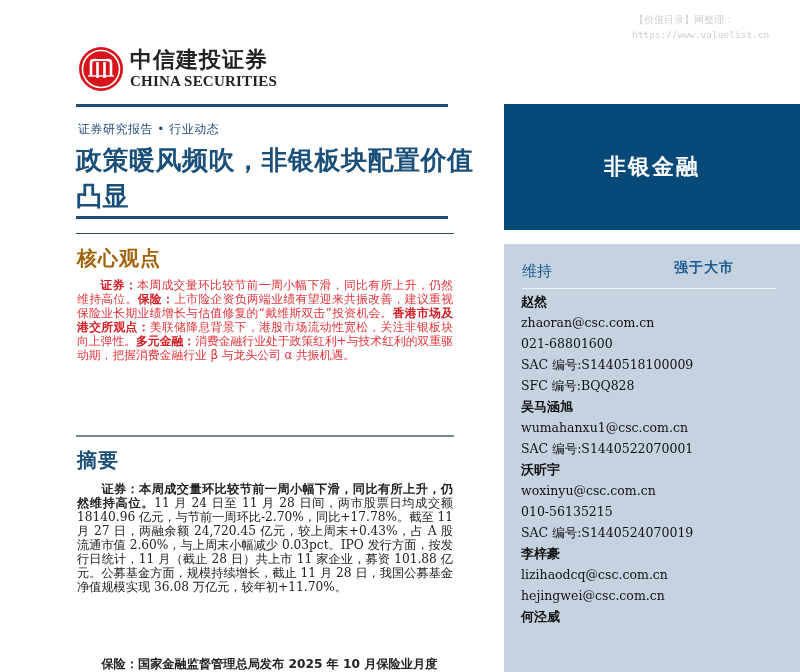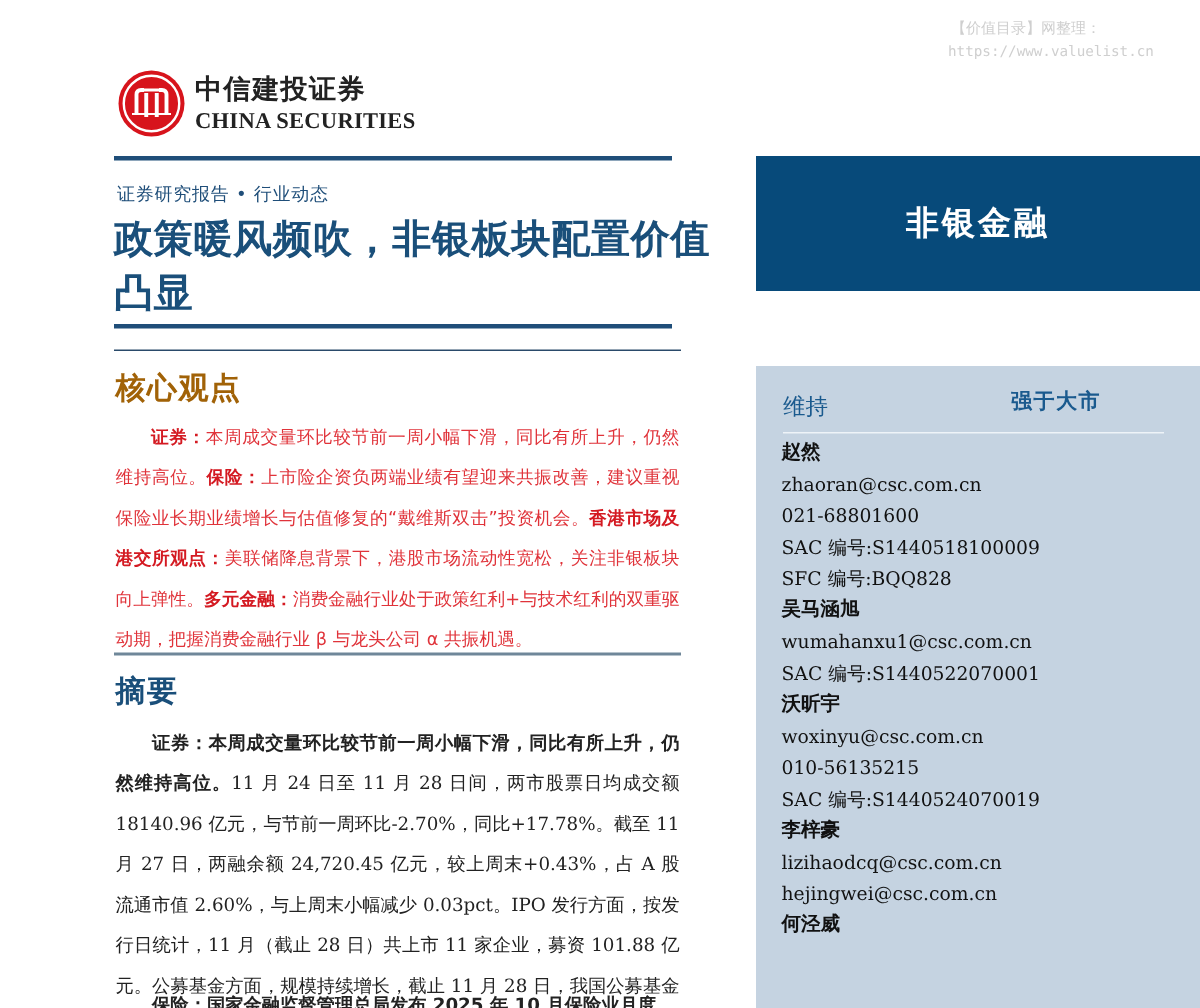--- a/index.html
+++ b/index.html
@@ -6,45 +6,45 @@
     html, body { width: 800px; height: 672px; overflow: hidden; background: #ffffff; }
     body { position: relative; font-family: "DejaVu Serif", "Liberation Serif", serif; color: #111; }
 
     .watermark { position: absolute; left: 632px; top: 12px; width: 168px; font-size: 10px; color: #cfcfcf; line-height: 15px; }
     .watermark .l1 { font-family: "DejaVu Sans", sans-serif; padding-left: 2px; }
     .watermark .l2 { font-family: "DejaVu Sans Mono", "Liberation Mono", monospace; font-size: 9.5px; }
 
     .logo { position: absolute; left: 78px; top: 46px; display: flex; align-items: center; }
     .logo-mark { width: 46px; height: 46px; }
     .logo-text { margin-left: 6px; }
-    .logo-cn { font-family: "DejaVu Sans", sans-serif; font-weight: bold; font-size: 18px; color: #222; letter-spacing: 1px; line-height: 24px; }
+    .logo-cn { font-family: "DejaVu Sans", sans-serif; font-weight: bold; font-size: 22px; color: #222; letter-spacing: 1px; line-height: 24px; }
     .logo-en { font-family: Liberation Serif, serif; font-weight: bold; font-size: 15px; color: #222; line-height: 18px; letter-spacing: 0.2px; }
 
     .rule { position: absolute; background: #1f4e79; }
     .rule-top { left: 76px; top: 104px; width: 372px; height: 3px; }
     .rule-title { left: 76px; top: 216px; width: 372px; height: 3px; }
     .rule-thin { left: 76px; top: 233px; width: 378px; height: 1px; background: #2a4a6a; }
     .rule-core { left: 76px; top: 435px; width: 378px; height: 2px; background: #6f8799; }
 
     .kicker { position: absolute; left: 78px; top: 121px; font-family: "DejaVu Sans", sans-serif; font-size: 12px; color: #1f4e79; letter-spacing: 0.5px; }
     .title { position: absolute; left: 76px; top: 142px; width: 420px; font-family: "DejaVu Sans", sans-serif; font-weight: bold; font-size: 26px; line-height: 36px; color: #1a4f7a; letter-spacing: 0.5px; }
 
     .sec-head { position: absolute; left: 77px; font-family: "DejaVu Sans", sans-serif; font-weight: bold; font-size: 20px; letter-spacing: 1px; }
     .core-head { top: 245px; color: #a16207; }
     .abs-head { top: 447px; color: #1a4f7a; }
 
-    .para { position: absolute; left: 77px; width: 376px; font-size: 12.2px; line-height: 27px; text-align: justify; text-indent: 2em; }
+    .para { position: absolute; left: 77px; width: 376px; font-size: 12.2px; line-height: 14px; text-align: justify; text-indent: 2em; }
     .core-para { top: 278px; color: #e0333a; font-family: "DejaVu Sans", sans-serif; font-size: 11.8px; }
     .core-para b { color: #d41a22; }
     .abs-para { top: 482px; color: #222; }
     .abs-para b { font-family: "DejaVu Sans", sans-serif; }
     .abs-para2 { top: 657px; color: #222; }
     .abs-para2 b { font-family: "DejaVu Sans", sans-serif; }
 
-    .sector-box { position: absolute; left: 504px; top: 104px; width: 296px; height: 90px; background: #074a7a; display: flex; align-items: center; justify-content: center; }
+    .sector-box { position: absolute; left: 504px; top: 104px; width: 296px; height: 126px; background: #074a7a; display: flex; align-items: center; justify-content: center; }
     .sector-label { font-family: "DejaVu Sans", sans-serif; font-weight: bold; font-size: 22px; color: #ffffff; letter-spacing: 2px; }
 
     .side { position: absolute; left: 504px; top: 244px; width: 296px; height: 428px; background: #c5d3e1; }
     .rating-row { position: absolute; left: 18px; top: 14px; width: 258px; height: 30px; }
     .rating-left { position: absolute; left: 0; top: 4px; font-family: "DejaVu Sans", sans-serif; font-size: 15px; color: #1a5a8e; }
     .rating-right { position: absolute; left: 152px; top: 1px; font-family: "DejaVu Sans", sans-serif; font-weight: bold; font-size: 14px; color: #1a5a8e; letter-spacing: 1px; }
     .rating-rule { position: absolute; left: 18px; top: 44px; width: 254px; height: 1px; background: #eef3f8; }
 
     .analysts { position: absolute; left: 17px; top: 47px; width: 270px; }
     .analyst-line { font-size: 12.5px; line-height: 21px; height: 21px; color: #111; white-space: nowrap; }

